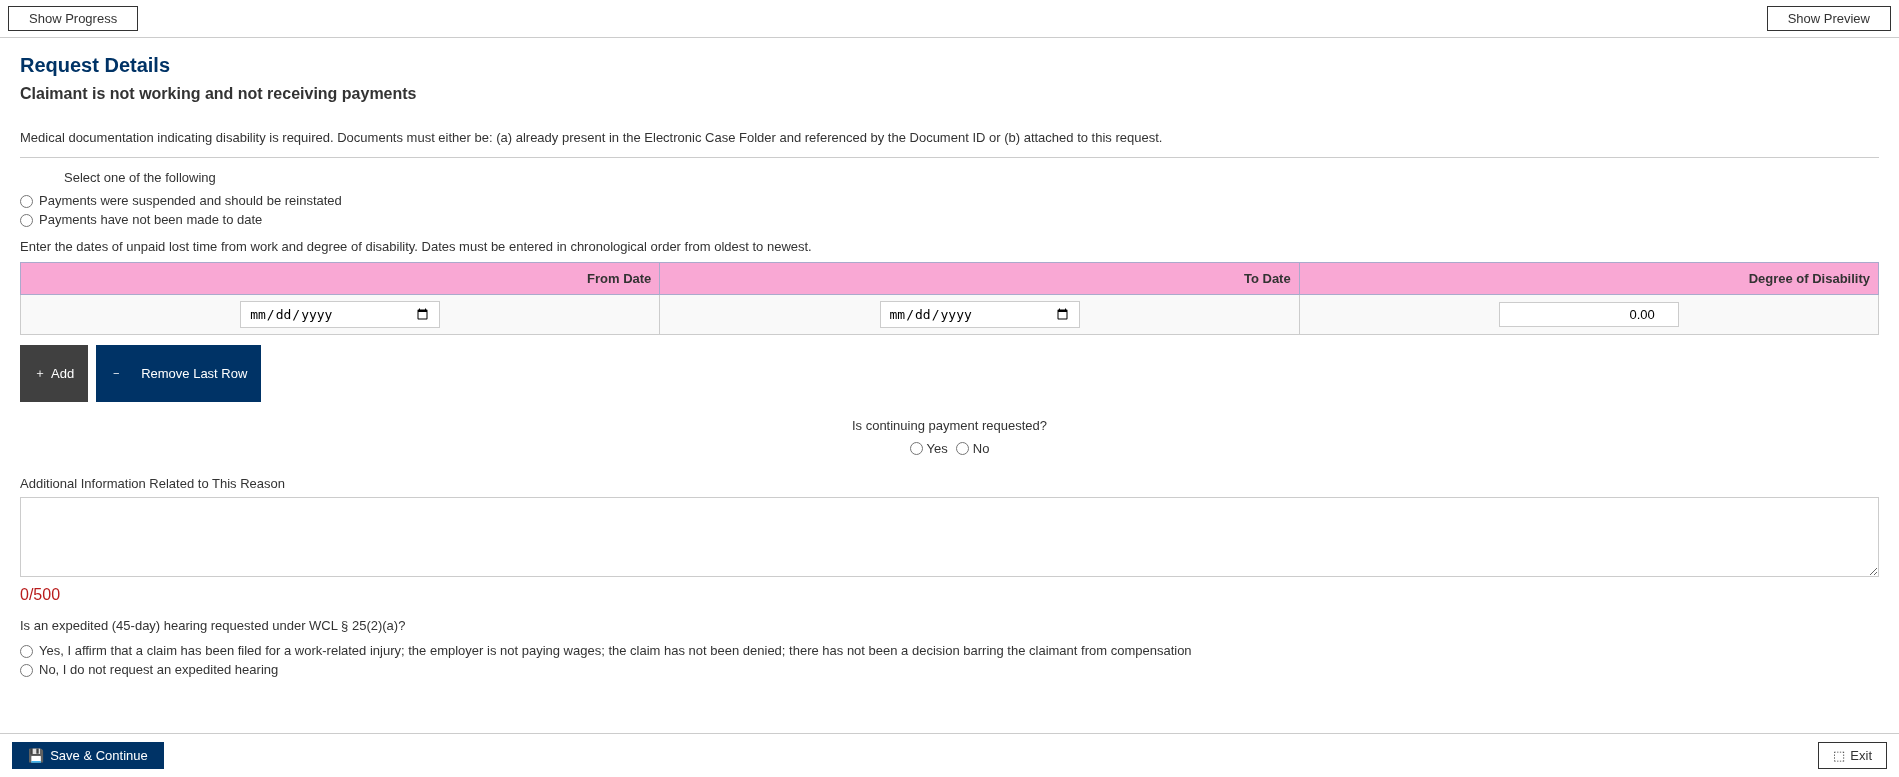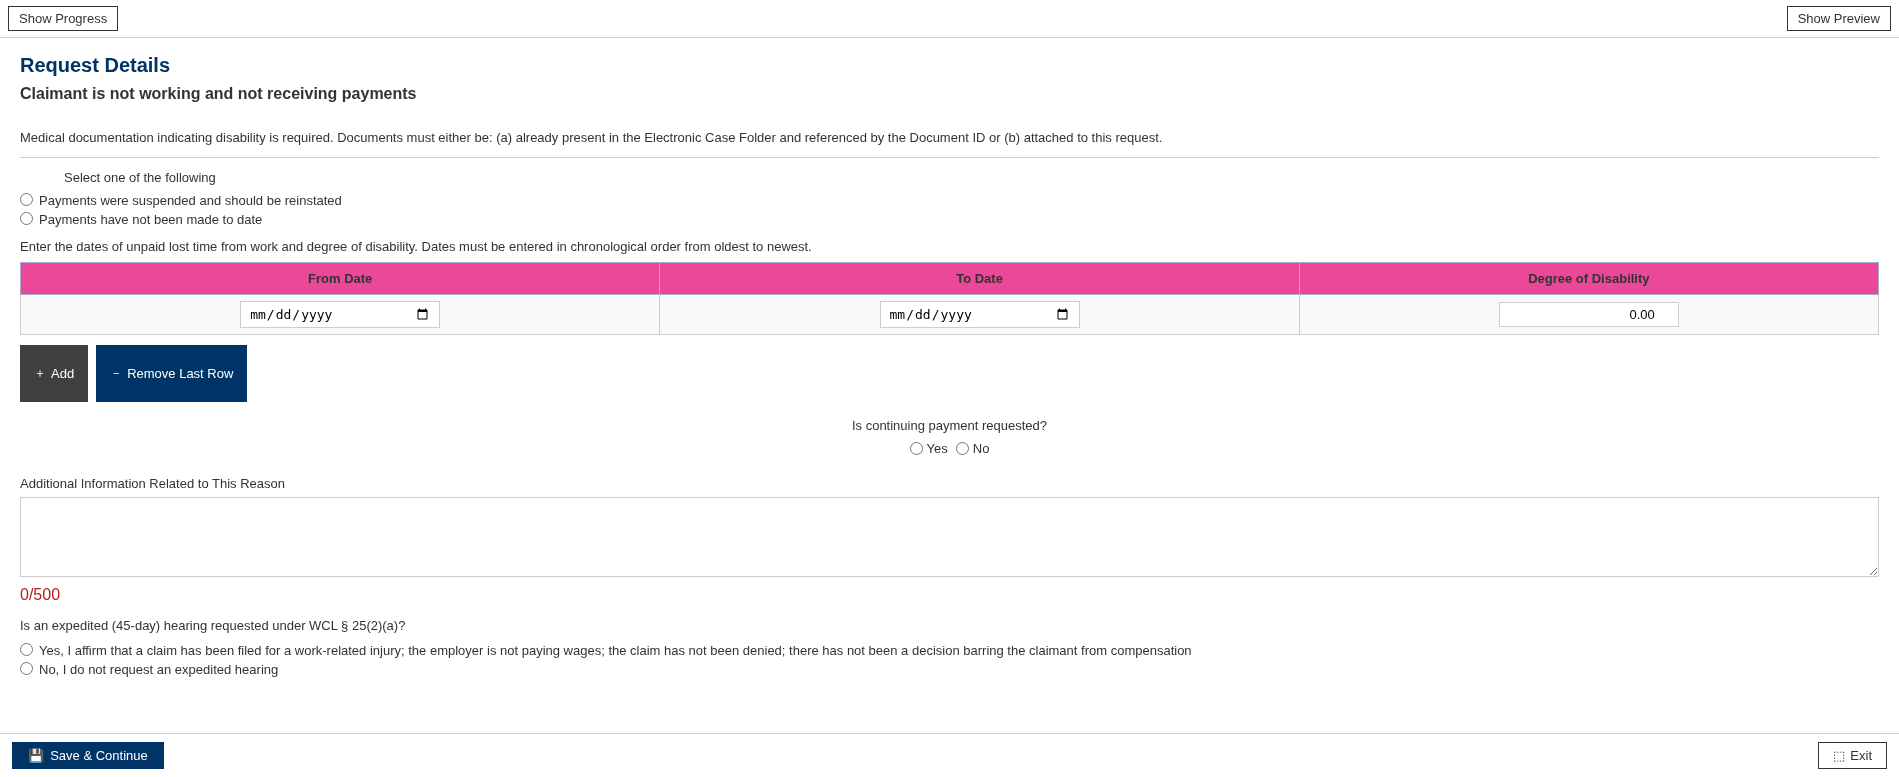--- a/index.html
+++ b/index.html
@@ -8,21 +8,21 @@
     .top-bar {
       display: flex;
       justify-content: space-between;
       align-items: center;
       padding: 6px 8px;
       border-bottom: 1px solid #ccc;
     }
     .top-bar-btn {
       border: 1px solid #333;
       background: #fff;
-      padding: 4px 10px;
+      padding: 4px 20px;
       font-size: 13px;
       cursor: pointer;
       color: #333;
     }
 
     .main-content {
       padding: 16px 20px;
     }
 
     .page-title {
@@ -56,21 +56,21 @@
       margin-bottom: 8px;
       margin-left: 44px;
     }
 
     .radio-group {
       margin-bottom: 6px;
     }
 
     .radio-group label {
       display: flex;
-      align-items: flex-start;
+      align-items: flex-end;
       gap: 6px;
       font-size: 13px;
       cursor: pointer;
       margin-bottom: 4px;
     }
 
     .radio-group input[type="radio"] {
       cursor: pointer;
     }
 
@@ -79,24 +79,24 @@
       margin: 12px 0 8px 0;
     }
 
     .dates-table {
       width: 100%;
       border-collapse: collapse;
       margin-bottom: 10px;
     }
 
     .dates-table th {
-      background-color: #ec4899;
+      background-color: #f9a8d4;
       border: 1px solid #aac;
       padding: 8px;
-      text-align: center;
+      text-align: right;
       font-weight: bold;
       font-size: 13px;
     }
 
     .dates-table td {
       border: 1px solid #ccc;
       padding: 6px;
       text-align: center;
       background: #f9f9f9;
     }
@@ -136,21 +136,21 @@
 
     .btn-remove {
       background: #003366;
       color: #fff;
       border: none;
       padding: 20px 14px;
       font-size: 13px;
       cursor: pointer;
       display: flex;
       align-items: center;
-      gap: 5px;
+      gap: 19px;
     }
 
     .inline-question {
       display: flex;
       align-items: center;
       gap: 8px;
       font-size: 13px;
       margin-bottom: 20px;
       flex-direction: column;
     }

